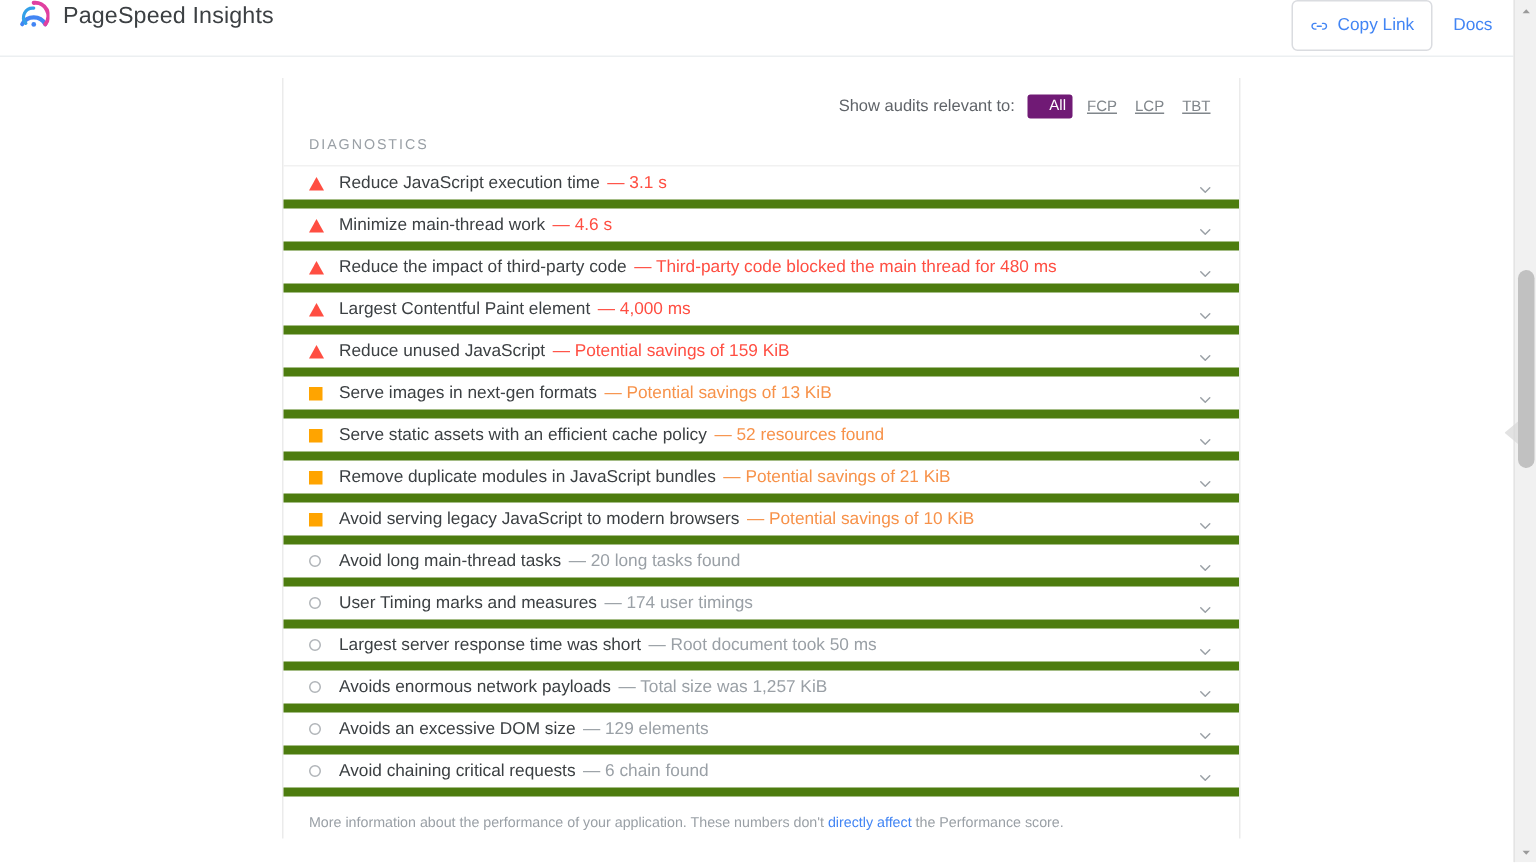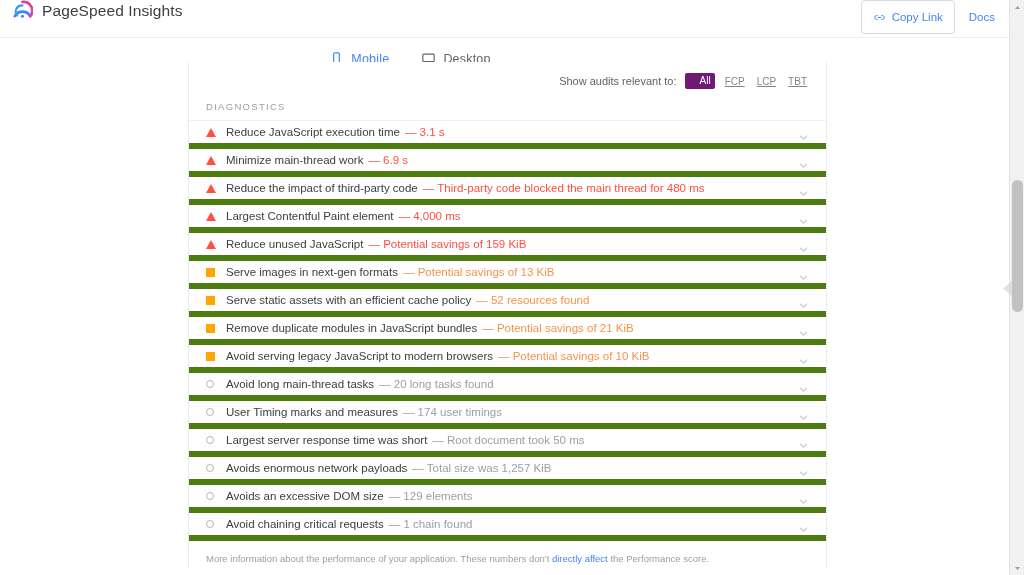--- a/index.html
+++ b/index.html
@@ -107,21 +107,21 @@
     height: 2px;
     background: #4285f4;
     border-radius: 1px;
   }
   .tab-icon { width: 15px; height: 15px; display: block; }
 
   
   #card {
     position: absolute;
     left: 188px;
-    top: 62px;
+    top: 52px;
     width: 639px;
     height: 507px;
     background: #ffffff;
     border-left: 1px solid #ebebeb;
     border-right: 1px solid #ebebeb;
   }
 
   
   #filter-row {
     display: flex;
@@ -367,21 +367,21 @@
                 <path d="M2 4.3 L6 8.2 L10 4.3" fill="none" stroke="#9aa0a6" stroke-width="1.3" stroke-linecap="round" stroke-linejoin="round"></path>
               </svg></span>
           </span>
         </div>
         <div class="audit-row">
           <span class="audit-icon-slot">
             <span class="ico-triangle"></span>
           </span>
           <span class="audit-text">
             <span class="audit-title">Minimize main-thread work</span>
-            <span class="audit-value sev-fail">— 6.9 s</span>
+            <span class="audit-value sev-fail">— 4.6 s</span>
           </span>
           <span class="chev-slot">
             <span class="chev"><svg viewBox="0 0 12 12" width="9" height="9" aria-hidden="true">
                 <path d="M2 4.3 L6 8.2 L10 4.3" fill="none" stroke="#9aa0a6" stroke-width="1.3" stroke-linecap="round" stroke-linejoin="round"></path>
               </svg></span>
           </span>
         </div>
         <div class="audit-row">
           <span class="audit-icon-slot">
             <span class="ico-triangle"></span>
@@ -549,21 +549,21 @@
                 <path d="M2 4.3 L6 8.2 L10 4.3" fill="none" stroke="#9aa0a6" stroke-width="1.3" stroke-linecap="round" stroke-linejoin="round"></path>
               </svg></span>
           </span>
         </div>
         <div class="audit-row">
           <span class="audit-icon-slot">
             <span class="ico-circle"></span>
           </span>
           <span class="audit-text">
             <span class="audit-title">Avoid chaining critical requests</span>
-            <span class="audit-value sev-pass">— 1 chain found</span>
+            <span class="audit-value sev-pass">— 6 chain found</span>
           </span>
           <span class="chev-slot">
             <span class="chev"><svg viewBox="0 0 12 12" width="9" height="9" aria-hidden="true">
                 <path d="M2 4.3 L6 8.2 L10 4.3" fill="none" stroke="#9aa0a6" stroke-width="1.3" stroke-linecap="round" stroke-linejoin="round"></path>
               </svg></span>
           </span>
         </div>
       </div>
 
     <div id="footer-note">

